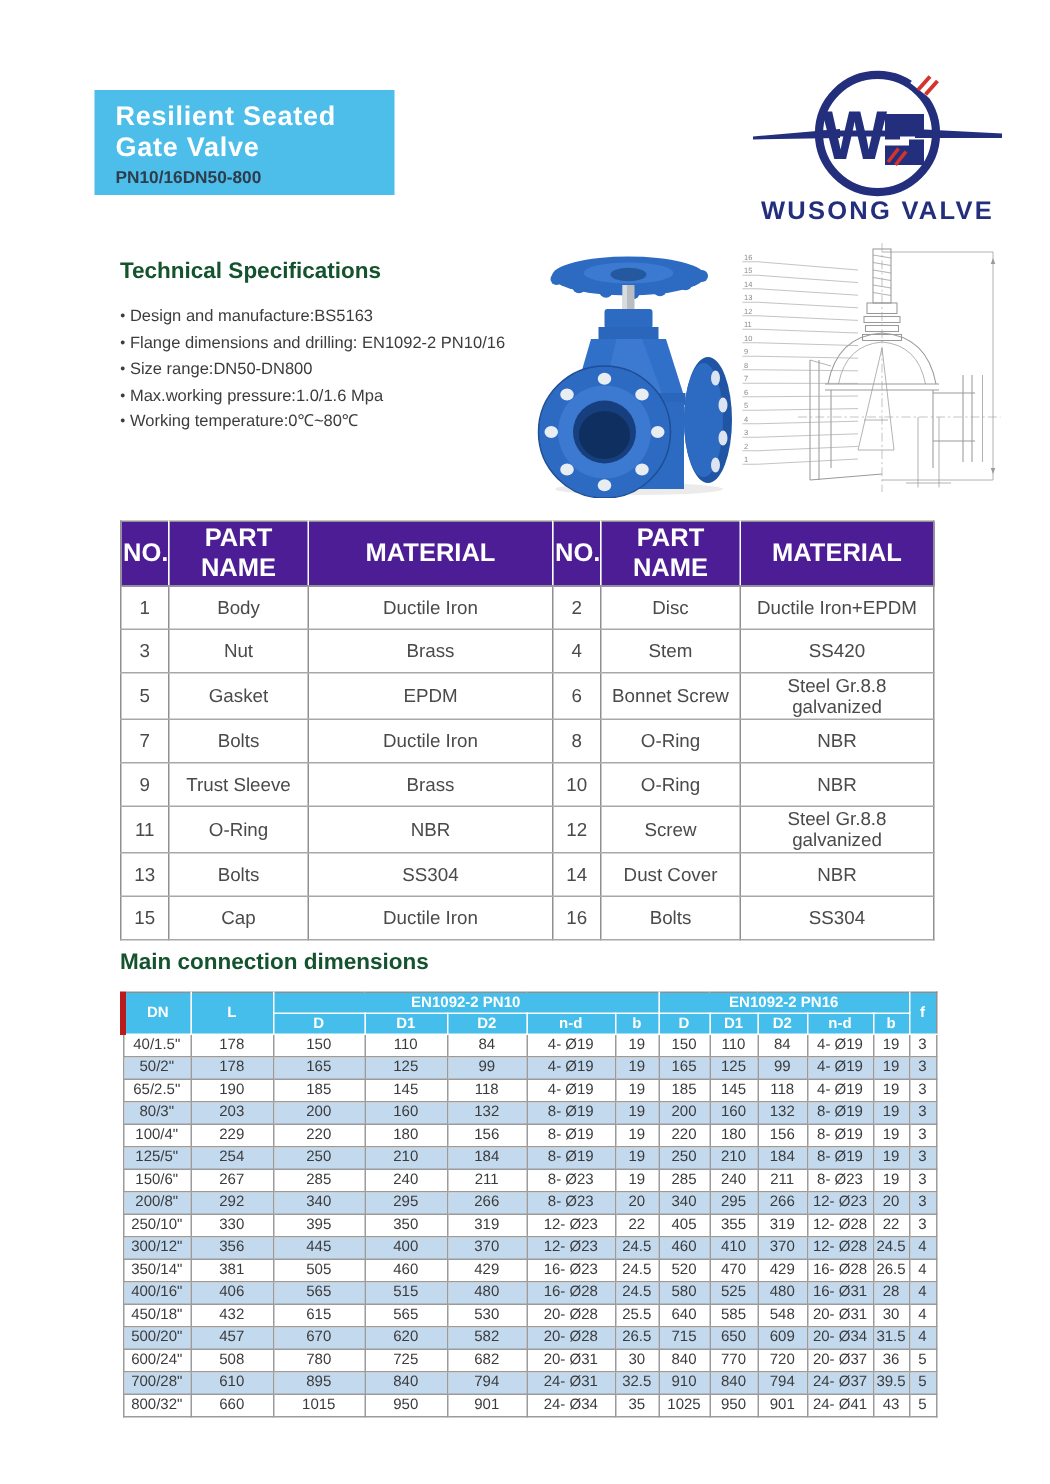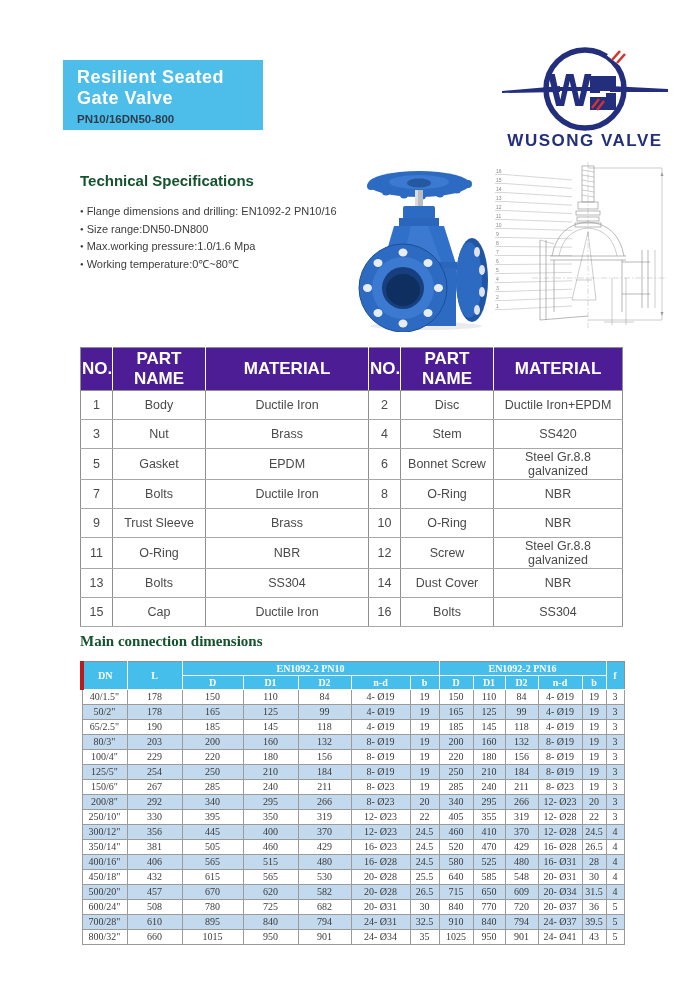--- a/index.html
+++ b/index.html
@@ -36,21 +36,21 @@
   table{border-collapse:collapse;table-layout:fixed;width:542px;}
   .comp-table{margin-top:13px;}
   .comp-table th{background:#4c1d95;color:#ffffff;font-size:17px;font-weight:bold;
                  height:25px;border:1px solid #ffffff;border-top:1px solid #8f8f8f;border-bottom:1px solid #8f8f8f;}
   .comp-table th:first-child{border-left:1px solid #8f8f8f;}
   .comp-table th:last-child{border-right:1px solid #8f8f8f;}
   .comp-table td{height:26px;text-align:center;font-size:12.5px;color:#4a4a4a;
                  border:1px solid #a8a8a8;border-left:1px solid #8f8f8f;border-right:1px solid #8f8f8f;}
 
   
-  .dimensions{position:absolute;left:80px;top:633px;width:544px;font-family:Liberation Serif, serif;}
+  .dimensions{position:absolute;left:80px;top:633px;width:544px;}
   .dim-table{margin-top:9px;}
   .dim-table th{background:#45beeb;color:#ffffff;font-size:10px;font-weight:bold;
                 height:13px;line-height:13px;border:1px solid #ffffff;padding:0;}
   .dim-table th.edge-l{border-left:4px solid #b91c1c;}
   .dim-table th.edge-r{border-right:1px solid #8f8f8f;}
   .dim-table th.edge-t{border-top:1px solid #8f8f8f;}
   .dim-table td{height:14px;line-height:14px;padding:0;text-align:center;font-size:10px;color:#3b3b3b;
                 border:1px solid #9b9b9b;white-space:nowrap;overflow:hidden;}
   .dim-table tr.shade td{background:#c3d9ee;}
 </style>
@@ -87,20 +87,21 @@
       <line x1="92" y1="66" x2="99" y2="57" stroke="#d6332c" stroke-width="2.4"></line>
       <line x1="97" y1="68" x2="104" y2="59" stroke="#d6332c" stroke-width="2.4"></line>
 
       <text x="85" y="104" text-anchor="middle" font-family="Liberation Sans, sans-serif" font-size="17" font-weight="bold" letter-spacing="1.5" fill="#232f7d">WUSONG VALVE</text>
     </svg>
   </div>
 
   <div class="tech">
     <h2 class="section-heading">Technical Specifications</h2>
     <ul>
+        <li>Design and manufacture:BS5163</li>
         <li>Flange dimensions and drilling: EN1092-2 PN10/16</li>
         <li>Size range:DN50-DN800</li>
         <li>Max.working pressure:1.0/1.6 Mpa</li>
         <li>Working temperature:0℃~80℃</li>
       </ul>
   </div>
 
   <div class="valve-photo">
     <svg width="134" height="168" viewBox="0 0 134 168">
       <ellipse cx="70" cy="162" rx="56" ry="4" fill="rgba(0,0,0,0.08)"></ellipse>

